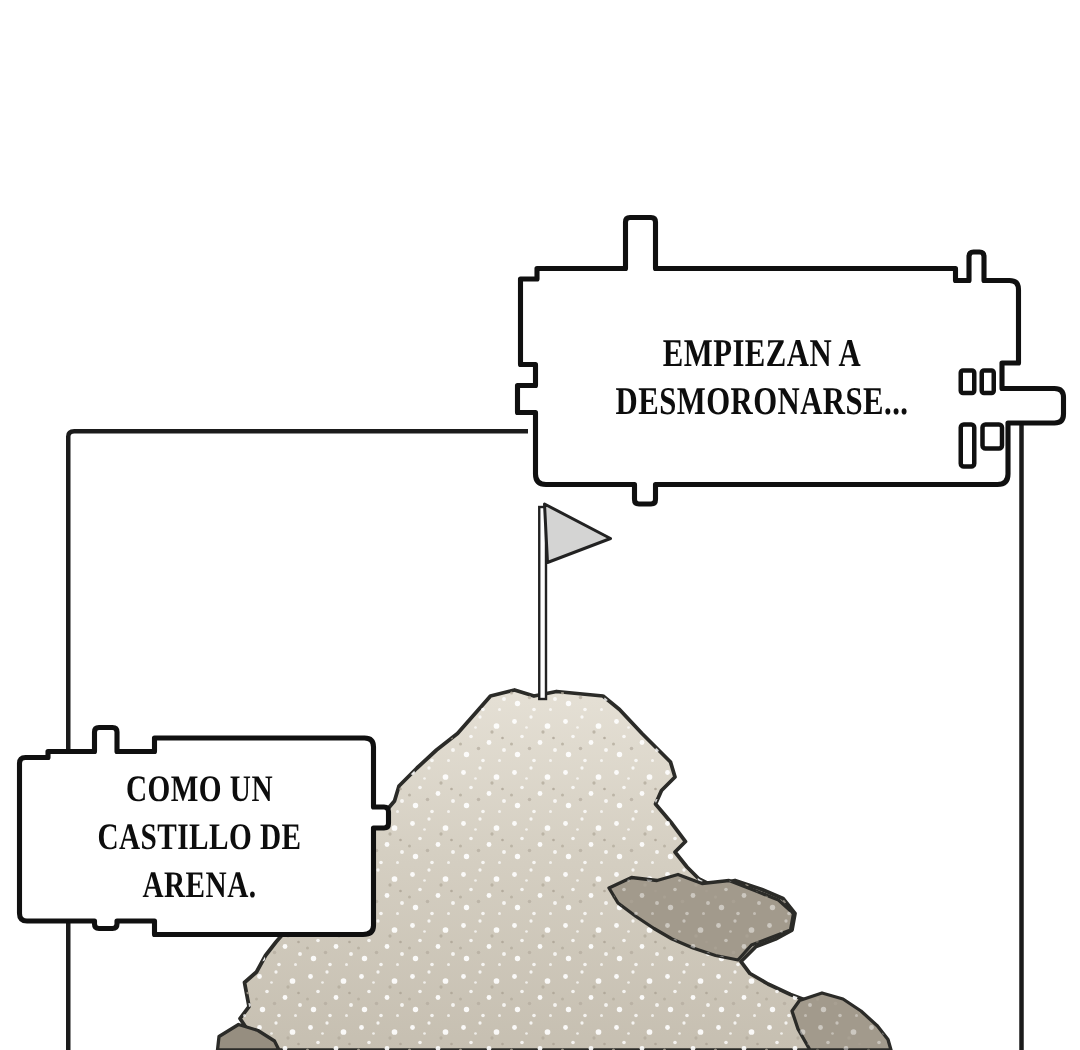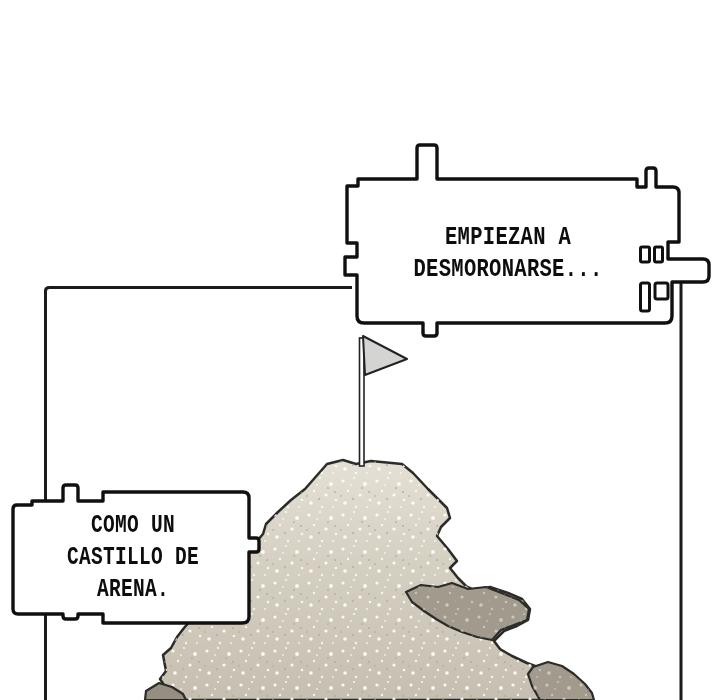--- a/index.html
+++ b/index.html
@@ -1,18 +1,18 @@
 <!DOCTYPE html>
 <html><head>
 <meta charset="utf-8">
 <style>
   html,body{margin:0;padding:0;}
   body{width:720px;height:700px;background:#ffffff;overflow:hidden;}
   .canvas{position:relative;width:720px;height:700px;background:#ffffff;
-          font-family:Liberation Mono, monospace;}
+          font-family:Liberation Serif, serif;}
   .artwork{position:absolute;left:0;top:0;width:720px;height:700px;}
   .speech{position:absolute;display:flex;align-items:center;justify-content:center;
           text-align:center;font-weight:bold;color:#0d0d0d;white-space:pre-line;
           letter-spacing:.3px;transform:scaleY(1.28);}
   .speech-top{left:358px;top:182px;width:300px;height:142px;
               font-size:20.5px;line-height:25px;}
   .speech-left{left:16px;top:496px;width:234px;height:124px;
                font-size:19.5px;line-height:25px;}
 </style>
 </head>

